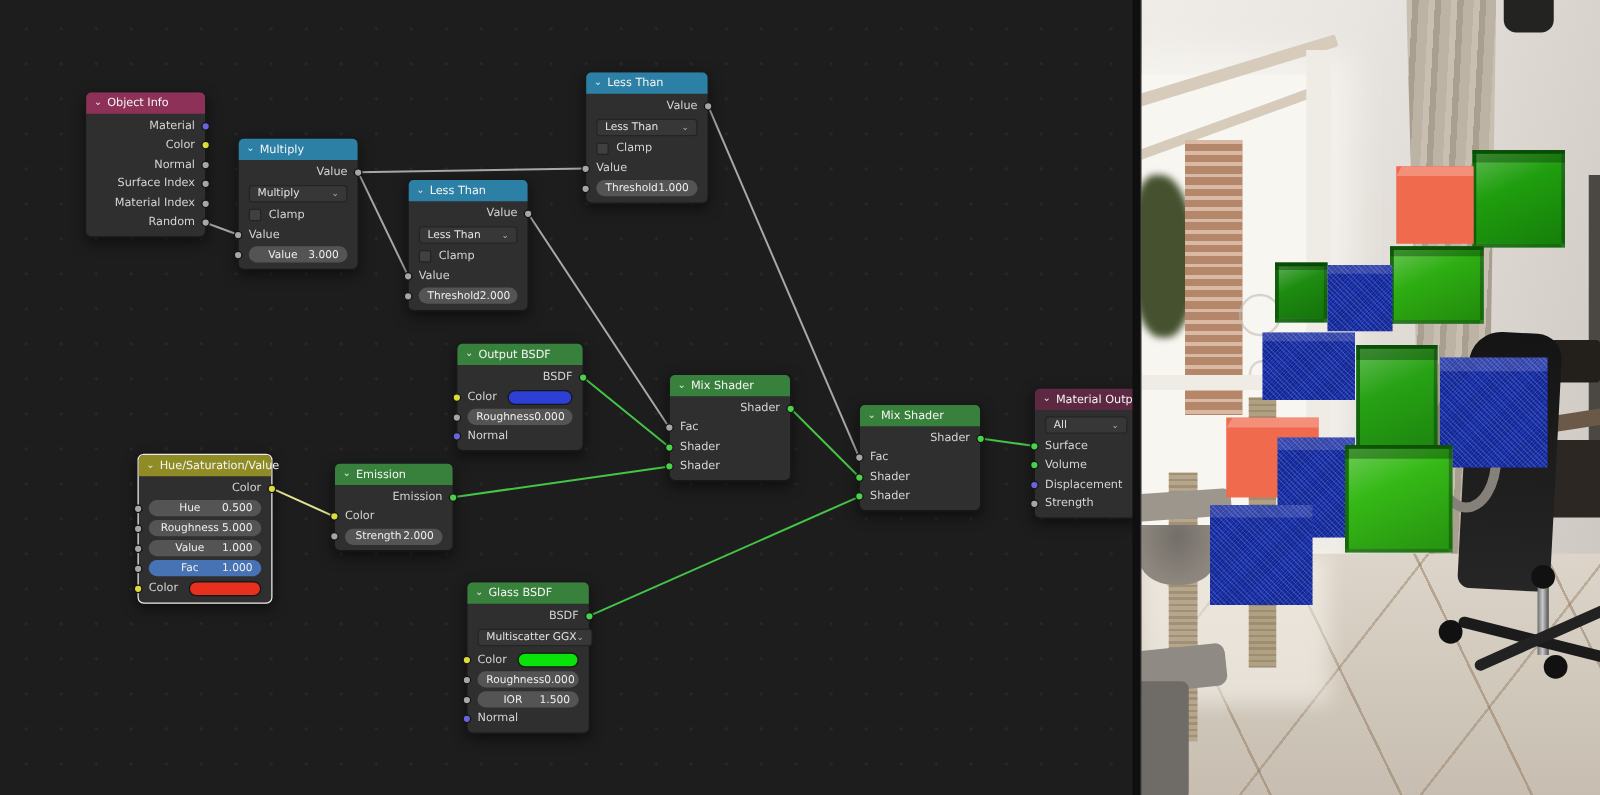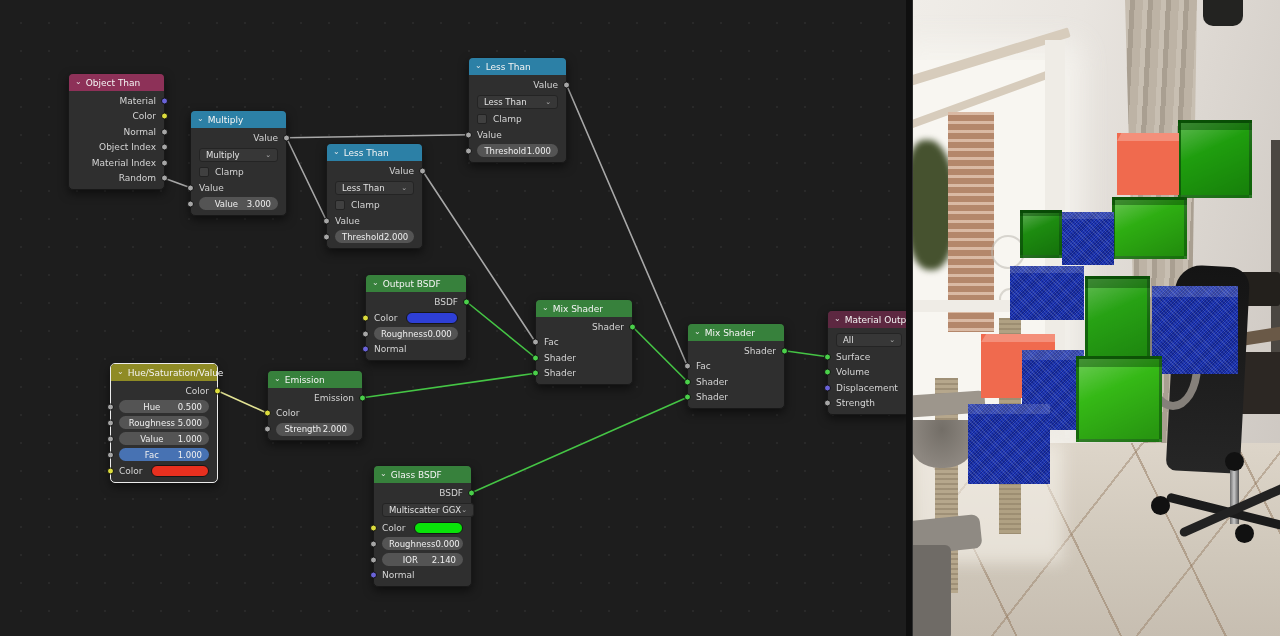--- a/index.html
+++ b/index.html
@@ -116,37 +116,37 @@
         <line x1="362.5" y1="397.75" x2="535.5" y2="373.25" stroke="#45c545" stroke-width="1.6" stroke-linecap="round"></line>
         <line x1="632.5" y1="326.75" x2="687.5" y2="381.75" stroke="#45c545" stroke-width="1.6" stroke-linecap="round"></line>
         <line x1="471.5" y1="492.75" x2="687.5" y2="397.25" stroke="#45c545" stroke-width="1.6" stroke-linecap="round"></line>
         <line x1="784.5" y1="350.75" x2="827.5" y2="356.75" stroke="#45c545" stroke-width="1.6" stroke-linecap="round"></line>
         <line x1="217.5" y1="390.75" x2="267.5" y2="413.25" stroke="#e3e394" stroke-width="1.6" stroke-linecap="round"></line>
       </svg>
     <div id="node-layer">
         <div class="node" style="left: 68px; top: 73px; width: 97px;">
           <div class="hdr" style="background: rgb(141, 49, 88);">
             <span class="hchev">⌄</span>
-            <span>Object Than</span>
+            <span>Object Info</span>
           </div>
           <div class="rows">
             <div class="row r-plain output">
               <span>Material</span>
               <span class="sock out" style="background: rgb(106, 99, 217);"></span>
             </div>
             <div class="row r-plain output">
               <span>Color</span>
               <span class="sock out" style="background: rgb(220, 220, 60);"></span>
             </div>
             <div class="row r-plain output">
               <span>Normal</span>
               <span class="sock out" style="background: rgb(166, 166, 166);"></span>
             </div>
             <div class="row r-plain output">
-              <span>Object Index</span>
+              <span>Surface Index</span>
               <span class="sock out" style="background: rgb(166, 166, 166);"></span>
             </div>
             <div class="row r-plain output">
               <span>Material Index</span>
               <span class="sock out" style="background: rgb(166, 166, 166);"></span>
             </div>
             <div class="row r-plain output">
               <span>Random</span>
               <span class="sock out" style="background: rgb(166, 166, 166);"></span>
             </div>
@@ -449,21 +449,21 @@
             <div class="row r-field">
               <div class="pill">
                 <span class="pl">Roughness</span>
                 <span class="pv">0.000</span>
               </div>
               <span class="sock in" style="background: rgb(166, 166, 166);"></span>
             </div>
             <div class="row r-field">
               <div class="pill">
                 <span class="pl">IOR</span>
-                <span class="pv">2.140</span>
+                <span class="pv">1.500</span>
               </div>
               <span class="sock in" style="background: rgb(166, 166, 166);"></span>
             </div>
             <div class="row r-plain">
               <span>Normal</span>
               <span class="sock in" style="background: rgb(106, 99, 217);"></span>
             </div>
           </div>
         </div>
       </div>

